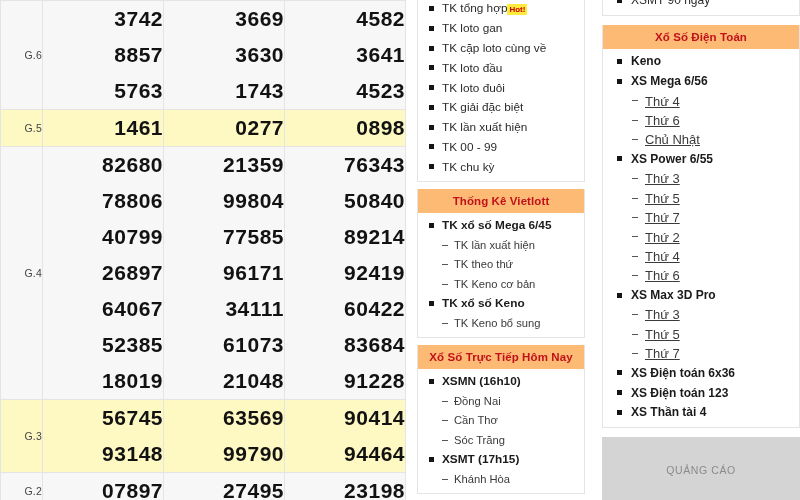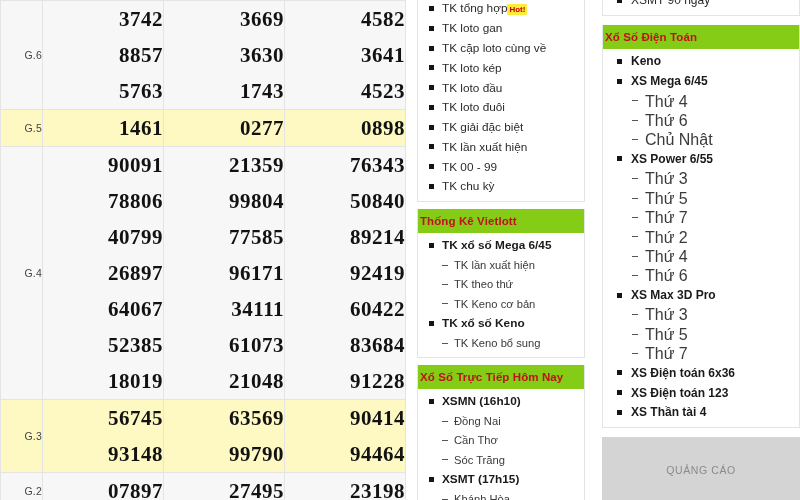--- a/index.html
+++ b/index.html
@@ -39,45 +39,45 @@
   }
   .num-cell {
     text-align: right;
     padding-right: 14px;
     font-size: 21px;
     font-weight: bold;
     color: #121212;
     line-height: 36px;
     letter-spacing: .5px;
   }
-  .num-cell .n { display: block; font-family: Liberation Serif, serif; }
+  .num-cell .n { display: block; }
   .row-alt td { background: #f7f7f7; }
   .row-plain td { background: #fef9c3; }
 
   
   #mid-col {
     position: absolute;
     left: 417px; top: -4px;
     width: 168px;
     height: 508px;
     overflow: hidden;
   }
   .panel {
     background: #fff;
     border: 1px solid #e4e4e4;
     border-top: none;
     margin-bottom: 7px;
   }
   .panel.first { border-top: none; }
   .panel-head {
-    background: #84cc16;
+    background: #fdba74;
     color: #c0121b;
     font-size: 11.5px;
     font-weight: bold;
-    text-align: left;
+    text-align: center;
     padding: 6px 2px 6px 2px;
     letter-spacing: .1px;
   }
   ul.menu { list-style: none; margin: 0; padding: 3px 0 4px 0; }
   ul.menu li { position: relative; }
   .lvl1 {
     font-size: 11.8px;
     color: #2b2b2b;
     padding: 3.4px 4px 3.4px 24px;
     line-height: 13px;
@@ -122,21 +122,21 @@
   #right-col {
     position: absolute;
     left: 602px; top: -12px;
     width: 198px;
     height: 512px;
     overflow: hidden;
   }
   #right-col .panel { margin-bottom: 9px; }
   #right-col .lvl1 { font-size: 12px; padding-left: 28px; }
   #right-col .lvl1::before { left: 14px; }
-  #right-col .lvl2 { font-size: 16px; padding-left: 42px; }
+  #right-col .lvl2 { font-size: 13px; padding-left: 42px; text-decoration: underline; }
   #right-col .lvl2::before { left: 29px; }
   .ad-box {
     background: #d4d4d4;
     height: 66px;
     display: flex;
     align-items: center;
     justify-content: center;
     color: #8a8a8a;
     font-size: 10.5px;
     letter-spacing: .6px;
@@ -175,21 +175,21 @@
           <td class="num-cell">
             <span class="n">0277</span>
           </td>
           <td class="num-cell">
             <span class="n">0898</span>
           </td>
         </tr>
         <tr class="row-alt">
           <td class="prize-label">G.4</td>
           <td class="num-cell">
-            <span class="n">90091</span>
+            <span class="n">82680</span>
             <span class="n">78806</span>
             <span class="n">40799</span>
             <span class="n">26897</span>
             <span class="n">64067</span>
             <span class="n">52385</span>
             <span class="n">18019</span>
           </td>
           <td class="num-cell">
             <span class="n">21359</span>
             <span class="n">99804</span>
@@ -245,23 +245,20 @@
           <li>
             <div class="lvl1"><span>TK tổng hợp</span><span class="hot">Hot!</span></div>
           </li>
           <li>
             <div class="lvl1"><span>TK loto gan</span></div>
           </li>
           <li>
             <div class="lvl1"><span>TK cặp loto cùng về</span></div>
           </li>
           <li>
-            <div class="lvl1"><span>TK loto kép</span></div>
-          </li>
-          <li>
             <div class="lvl1"><span>TK loto đầu</span></div>
           </li>
           <li>
             <div class="lvl1"><span>TK loto đuôi</span></div>
           </li>
           <li>
             <div class="lvl1"><span>TK giải đặc biệt</span></div>
           </li>
           <li>
             <div class="lvl1"><span>TK lần xuất hiện</span></div>
@@ -330,21 +327,21 @@
           </li>
         </ul>
     </div>
     <div class="panel">
       <div class="panel-head">Xổ Số Điện Toán</div>
       <ul class="menu">
           <li>
             <div class="lvl1 bold"><span>Keno</span></div>
           </li>
           <li>
-            <div class="lvl1 bold"><span>XS Mega 6/45</span></div>
+            <div class="lvl1 bold"><span>XS Mega 6/56</span></div>
           </li>
           <li>
             <div class="lvl2"><span>Thứ 4</span></div>
           </li>
           <li>
             <div class="lvl2"><span>Thứ 6</span></div>
           </li>
           <li>
             <div class="lvl2"><span>Chủ Nhật</span></div>
           </li>

